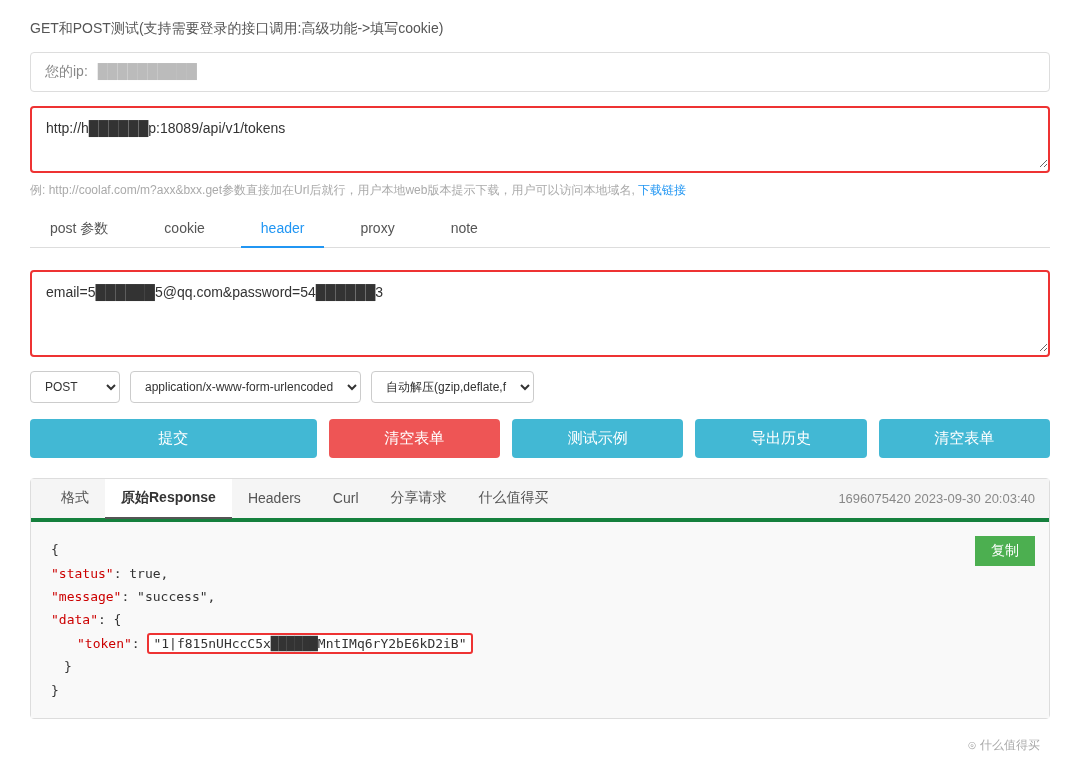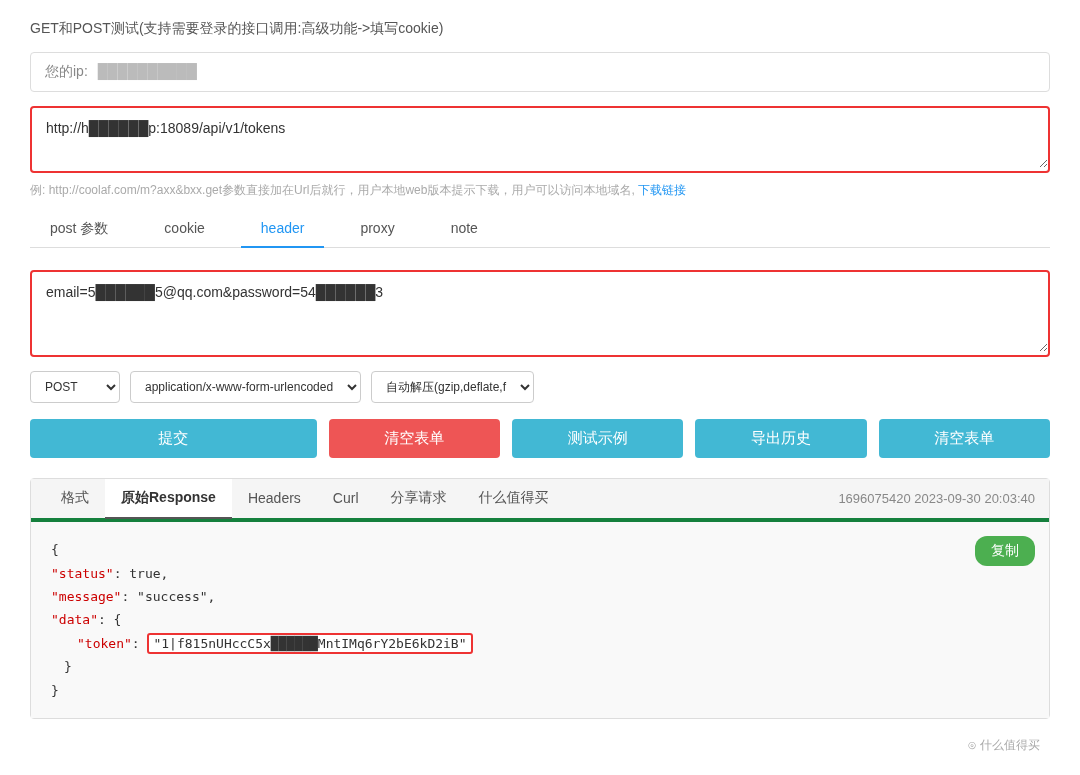--- a/index.html
+++ b/index.html
@@ -198,21 +198,21 @@
       position: relative;
       min-height: 180px;
     }
     .copy-btn {
       position: absolute;
       top: 14px;
       right: 14px;
       background: #4caf50;
       color: #fff;
       border: none;
-      border-radius: 12px;
+      border-radius: 0;
       padding: 6px 16px;
       font-size: 14px;
       cursor: pointer;
     }
     .json-content {
       font-family: monospace;
       font-size: 13px;
       color: #333;
       line-height: 1.8;
     }

